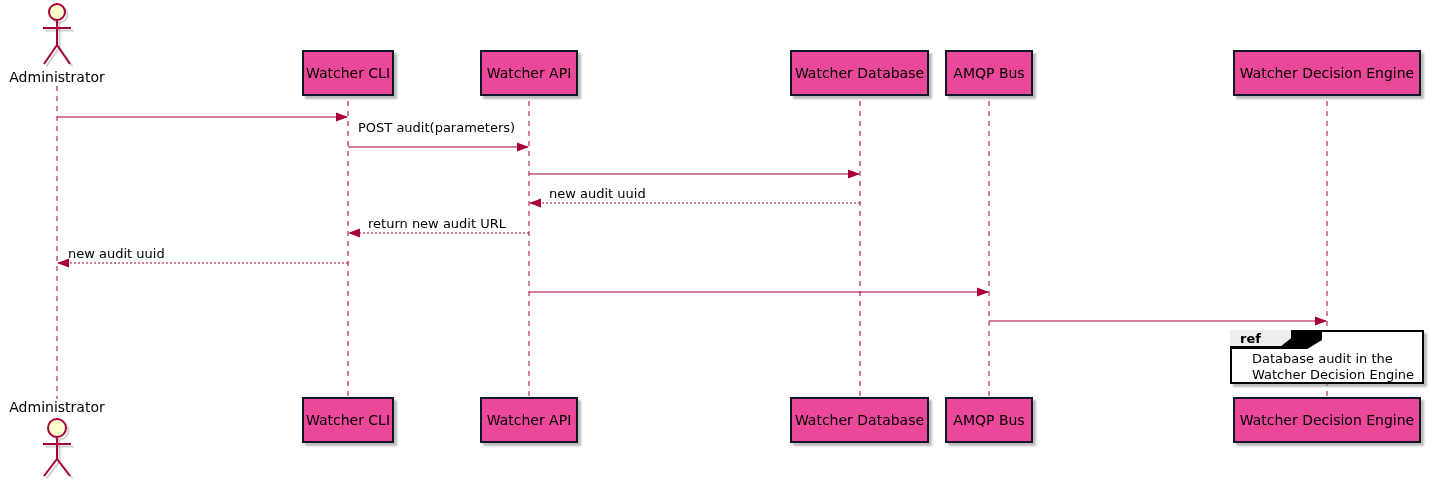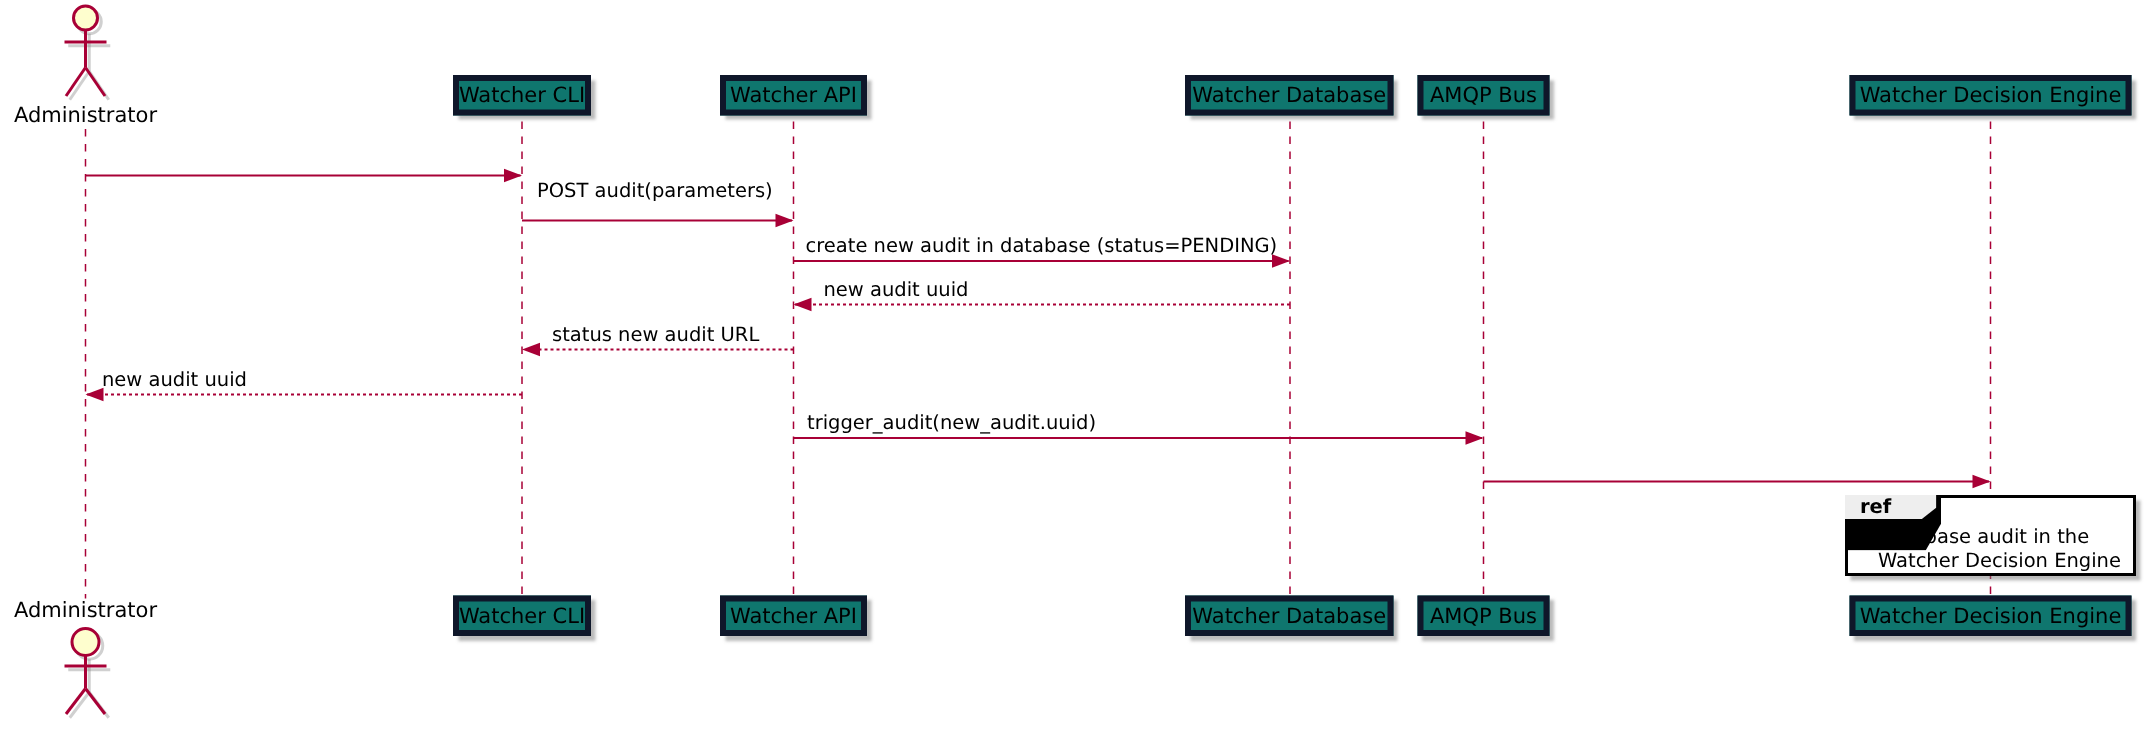--- a/index.html
+++ b/index.html
@@ -7,24 +7,24 @@
     position:relative;
     width:1434px;height:486px;
     background:#ffffff;
     font-family:"DejaVu Sans","Liberation Sans",sans-serif;
     color:#000;
     overflow:hidden;
   }
   #wires{position:absolute;left:0;top:0;}
   .pbox{
     position:absolute;
-    height:27px;
+    height:46px;
     box-sizing:border-box;
-    background:#0f766e;
-    border:4px solid #0f172a;
+    background:#ec4899;
+    border:2px solid #0f172a;
     box-shadow:3px 3px 2px rgba(120,120,120,0.5);
     display:flex;align-items:center;justify-content:center;
     font-size:14px;
     white-space:nowrap;
   }
   .actor-label{
     position:absolute;
     left:0;width:114px;
     text-align:center;
     font-size:14px;
@@ -38,23 +38,24 @@
   }
   .refbox{
     position:absolute;
     left:1230px;top:330px;width:194px;height:54px;
     box-sizing:border-box;
     background:#ffffff;
     border:2px solid #000000;
     box-shadow:3px 3px 2px rgba(120,120,120,0.5);
   }
   .reftab-outer{
-    position:absolute;left:-2px;top:-2px;width:64px;height:37px;
+    position:absolute;left:-2px;top:-2px;width:64px;height:19px;
     background:#000000;
     clip-path:polygon(0 0,100% 0,100% 52%,84% 100%,0 100%);
+    padding-left:28px;
   }
   .reftab-inner{
     position:absolute;left:0;top:0;width:61px;height:16px;
     background:#EEEEEE;
     clip-path:polygon(0 0,100% 0,100% 52%,84% 100%,0 100%);
   }
   .reftag{
     position:absolute;left:10px;top:0px;
     font-size:13px;font-weight:bold;line-height:17px;
   }
@@ -139,25 +140,23 @@
   <div class="actor-label" style="top:69px">Administrator</div>
   <div class="actor-label" style="top:399px">Administrator</div>
 
   <div class="pbox" style="left:302px;top:50px;width:92px">Watcher CLI</div>
   <div class="pbox" style="left:480px;top:50px;width:98px">Watcher API</div>
   <div class="pbox" style="left:790px;top:50px;width:139px">Watcher Database</div>
   <div class="pbox" style="left:945px;top:50px;width:88px">AMQP Bus</div>
   <div class="pbox" style="left:1233px;top:50px;width:188px">Watcher Decision Engine</div>
 
   <div class="mlabel" style="left:358px;top:120px">POST audit(parameters)</div>
-  <div class="mlabel" style="left:537px;top:157px">create new audit in database (status=PENDING)</div>
   <div class="mlabel" style="left:549px;top:186px">new audit uuid</div>
-  <div class="mlabel" style="left:368px;top:216px">status new audit URL</div>
+  <div class="mlabel" style="left:368px;top:216px">return new audit URL</div>
   <div class="mlabel" style="left:68px;top:246px">new audit uuid</div>
-  <div class="mlabel" style="left:538px;top:275px">trigger_audit(new_audit.uuid)</div>
 
   <div class="refbox">
     <div class="reftab-outer">
       <div class="reftab-inner"></div>
       <span class="reftag">ref</span>
     </div>
     <div class="refline" style="top:19px">Database audit in the</div>
     <div class="refline" style="top:35px">Watcher Decision Engine</div>
   </div>
 

